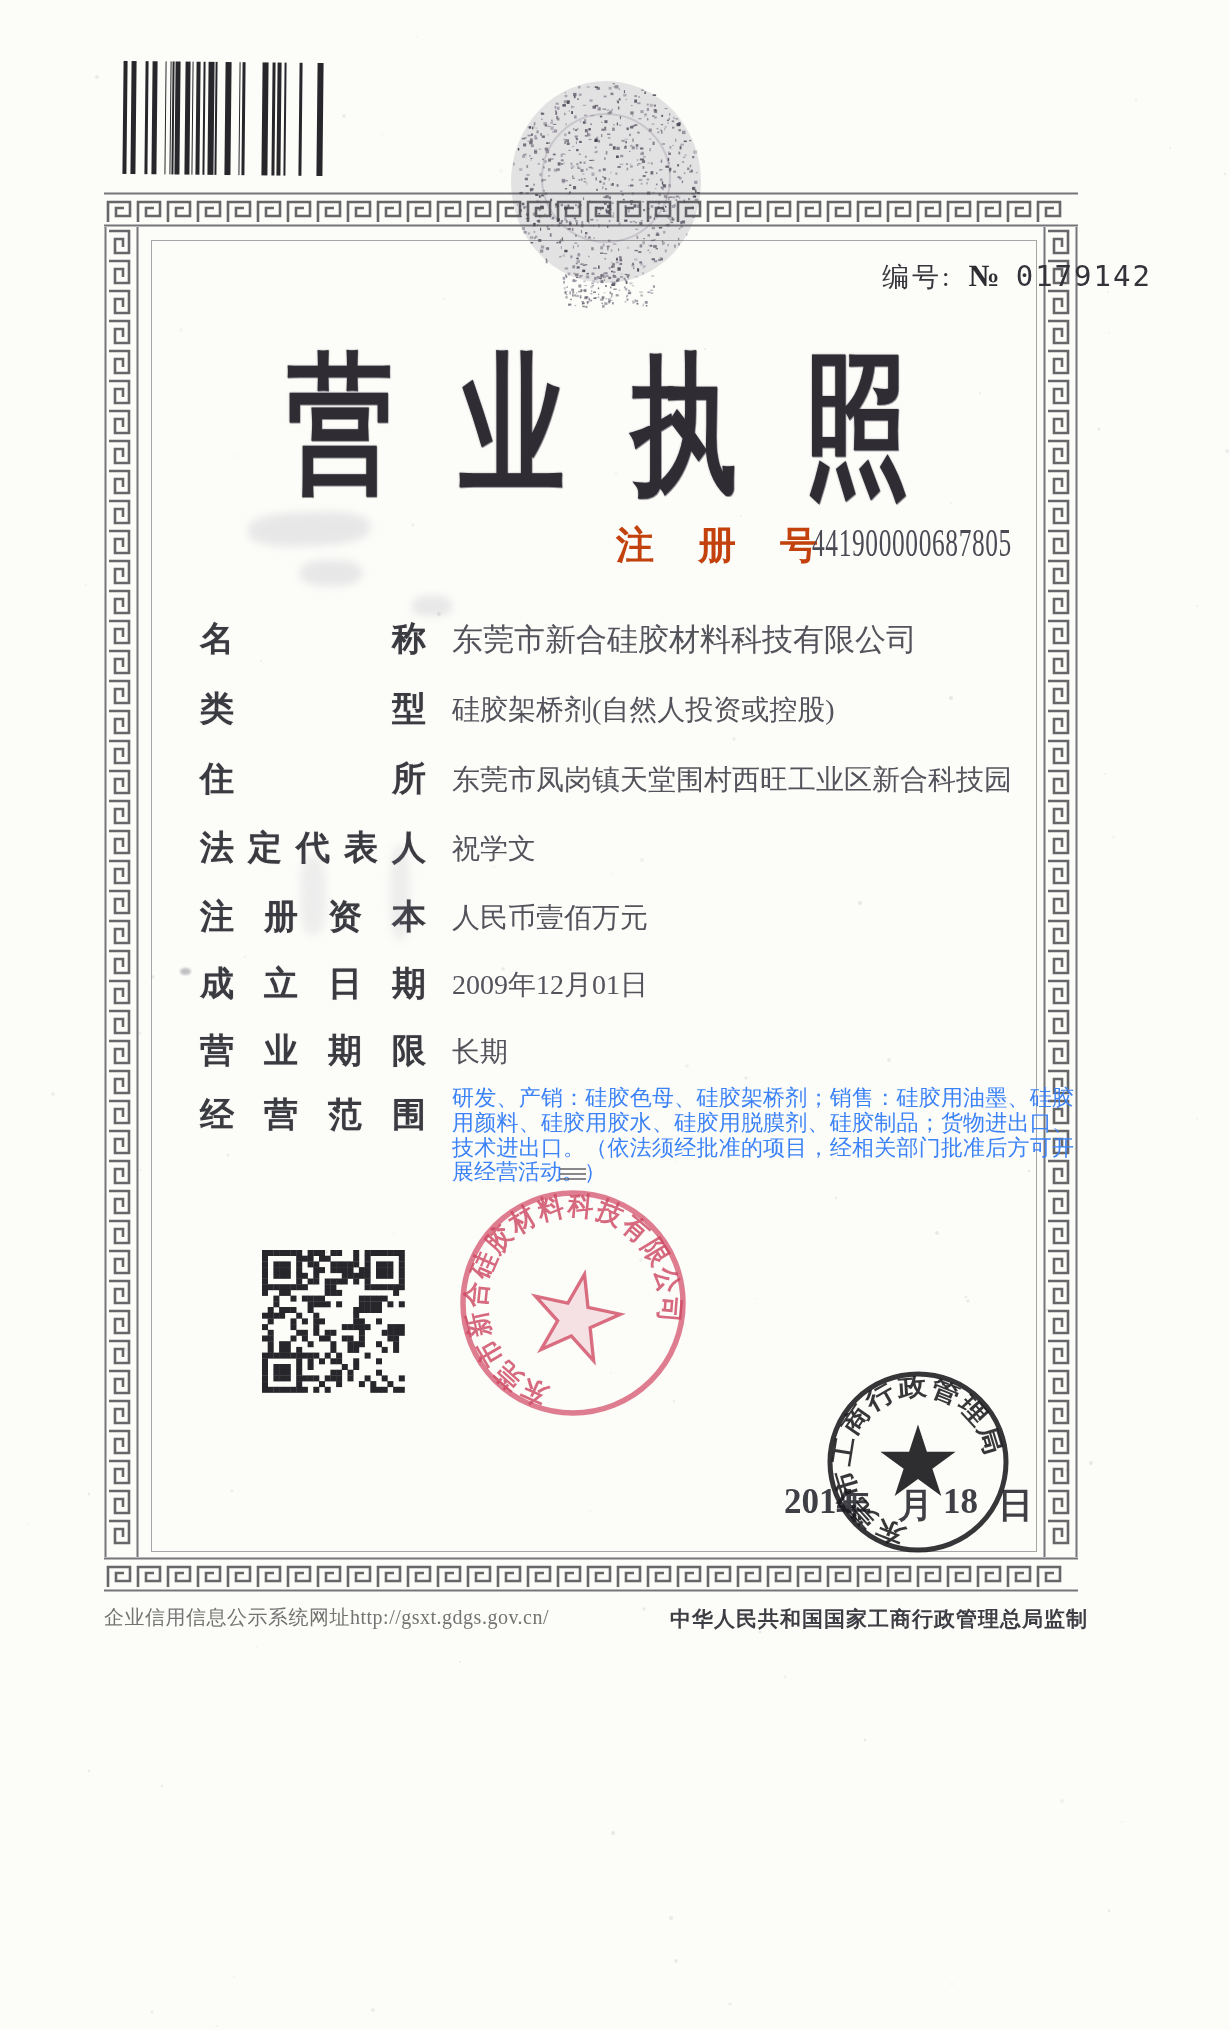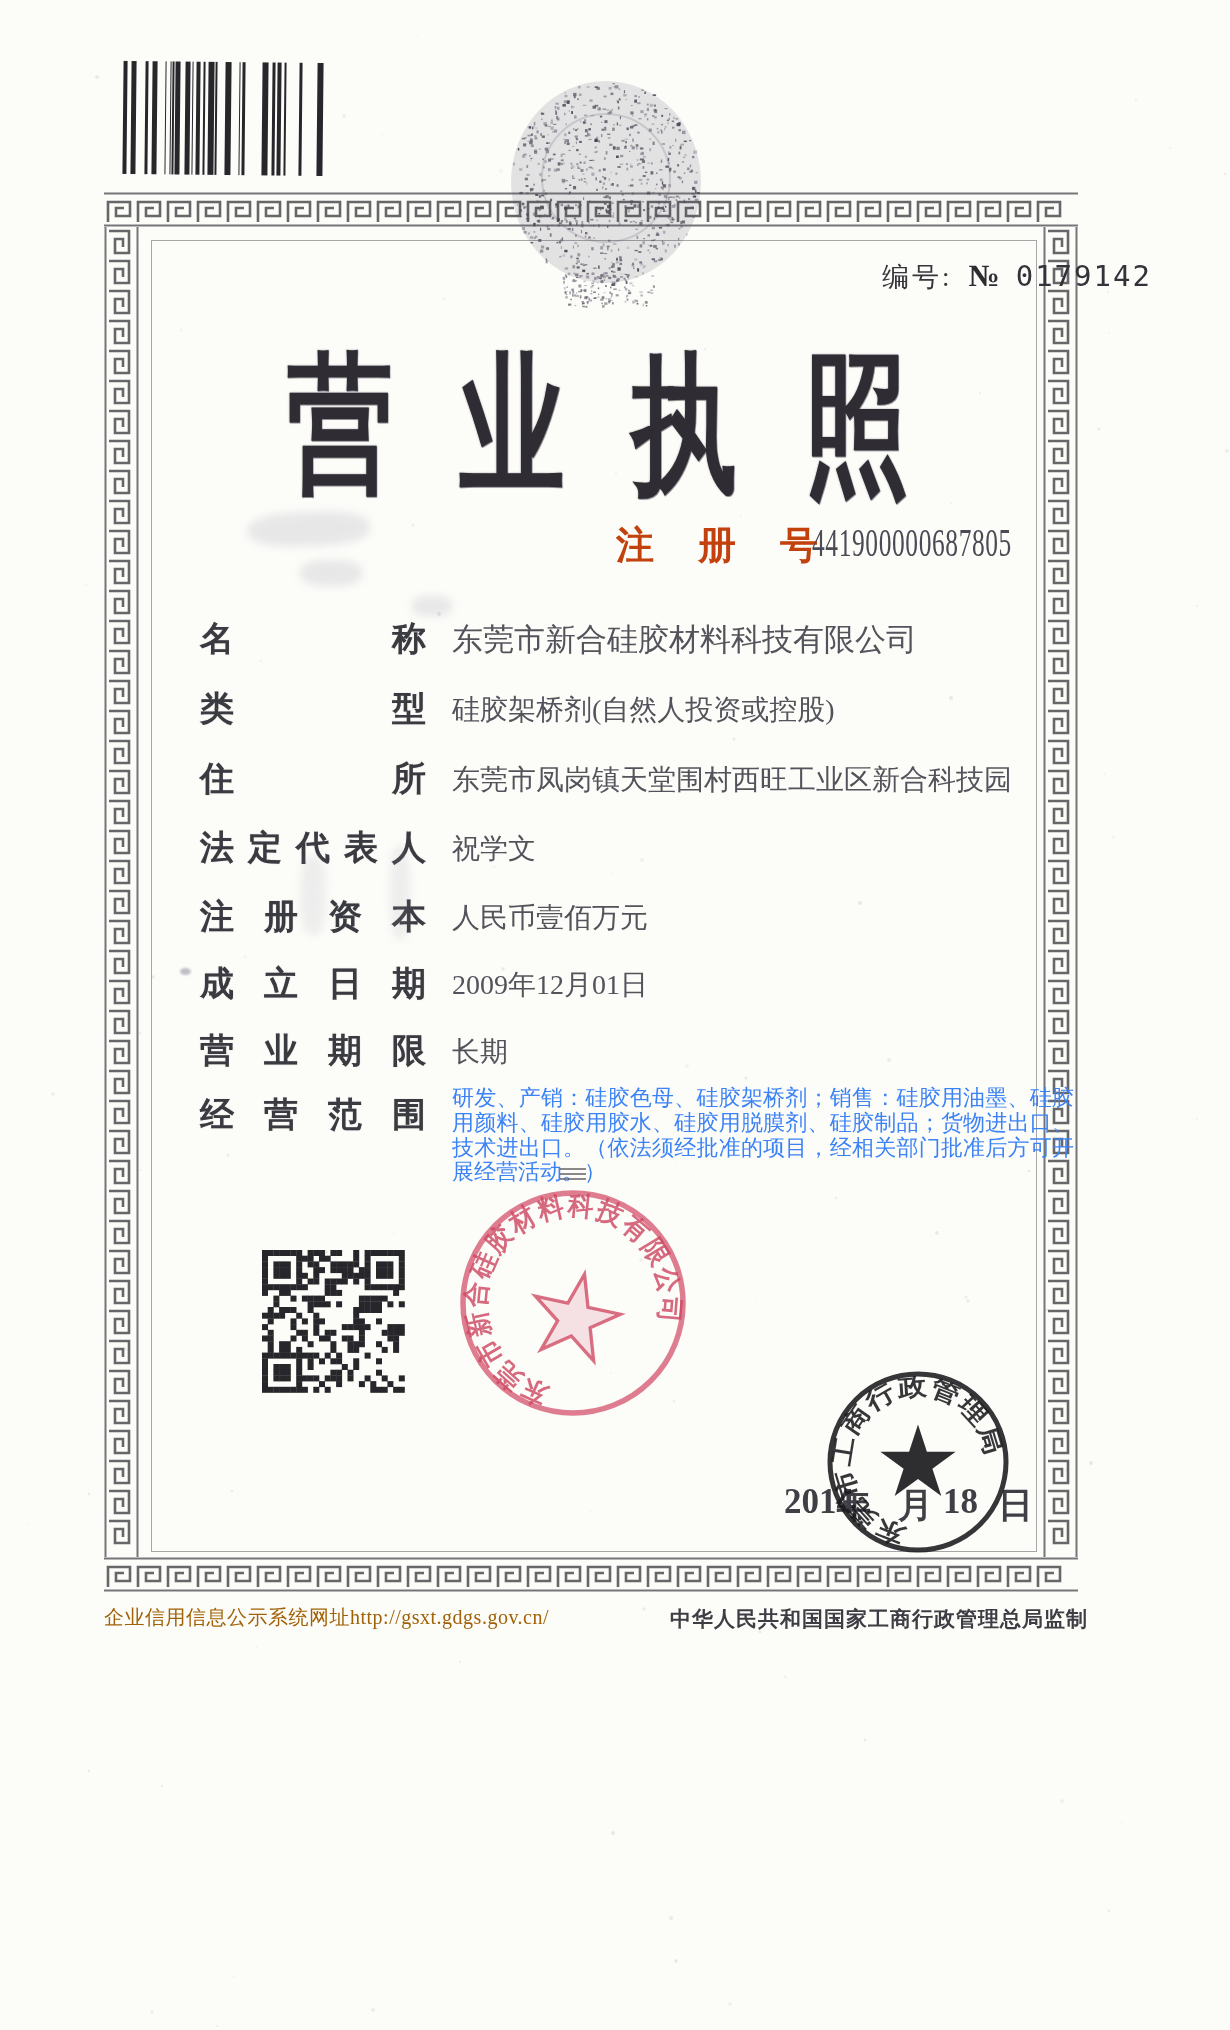--- a/index.html
+++ b/index.html
@@ -51,21 +51,21 @@
   .bs-ring{fill:none;stroke:rgba(26,26,30,.88);stroke-width:5;}
   .bs-star{fill:rgba(28,28,32,.92);}
   .bs-text{font-size:24px;font-weight:700;fill:rgba(26,26,30,.88);letter-spacing:1px;}
   
   .registrar{position:absolute;left:612px;top:1430px;font-size:37px;font-weight:700;
              letter-spacing:26px;white-space:nowrap;color:#3b3b42;}
   .dateline span{position:absolute;top:1482px;font-size:35px;color:#3f3f46;font-weight:600;}
   .d-year{left:748px;margin-left:36px;} .d-yu{left:836px;} .d-mu{left:898px;}
   .d-day{left:943px;color:#55555e;} .d-du{left:998px;}
   
-  .footer-left{position:absolute;left:104px;top:1604px;font-size:20px;color:#a16207;letter-spacing:.5px;}
+  .footer-left{position:absolute;left:104px;top:1604px;font-size:20px;color:#737373;letter-spacing:.5px;}
   .footer-right{position:absolute;right:142px;top:1605px;font-size:21px;font-weight:700;
                 color:#3d3d44;letter-spacing:1px;}
   
   .smudge{position:absolute;background:#9a97a6;opacity:.20;filter:blur(4px);border-radius:40%;}
   .bullet{position:absolute;left:180px;top:968px;width:11px;height:7px;background:#8f8f98;
           opacity:.55;border-radius:50%;filter:blur(1px);}
   .hatch{position:absolute;left:560px;top:1166px;width:26px;height:14px;opacity:.65;
          background:repeating-linear-gradient(0deg,#4a4a52 0 2px,transparent 2px 5px);}
   .noise{position:absolute;left:0;top:0;pointer-events:none;}
 </style>

